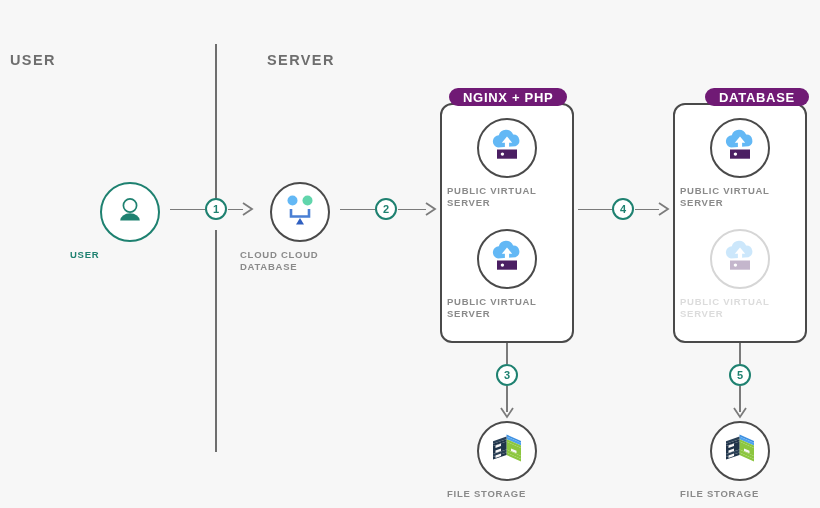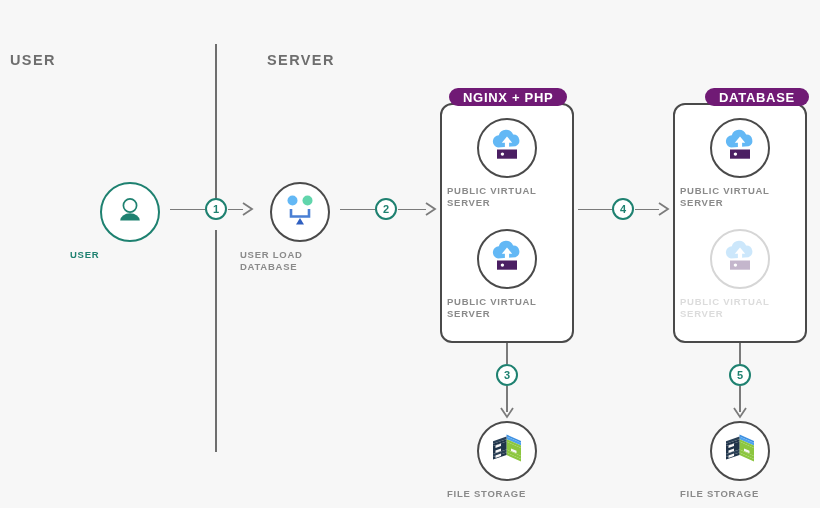--- a/index.html
+++ b/index.html
@@ -243,21 +243,21 @@
     <div class="node-circle big">
       <span>
         <svg width="34" height="32" viewBox="0 0 34 32">
           <circle cx="9.5" cy="6.5" r="5" fill="#63b8f5"></circle>
           <circle cx="24.5" cy="6.5" r="5" fill="#61d5ac"></circle>
           <polyline points="8,15 8,22.5 26,22.5 26,15" fill="none" stroke="#4a7fd4" stroke-width="2.6"></polyline>
           <polygon points="17,24 21,30.5 13,30.5" fill="#2f5fc0"></polygon>
         </svg>
       </span>
     </div>
-    <div class="node-caption">USER LOAD</div>
+    <div class="node-caption">CLOUD CLOUD</div>
     <div class="node-caption" style="margin-top:0;">DATABASE</div>
   </div>
 
   <div class="node" id="node-web-1">
     <div class="node-circle big">
       <span>
         <svg width="36" height="34" viewBox="0 0 36 34">
           <path d="M9,18.5 a6.2,6.2 0 0 1 0.8,-12.3 a7.6,7.6 0 0 1 14.3,-0.6 a6,6 0 0 1 2.4,11.6 z" fill="#63b8f5"></path>
           <path d="M18,7.5 l5.2,6.2 h-3.1 v6.1 h-4.2 v-6.1 h-3.1 z" fill="#ffffff"></path>
           <rect x="8" y="20.5" width="20" height="9.2" fill="#4b1f63"></rect>

